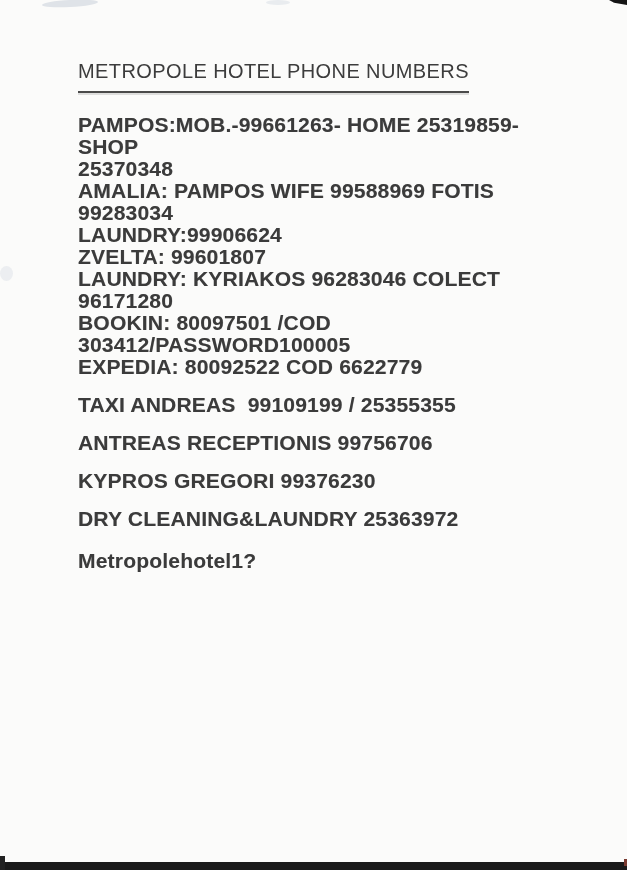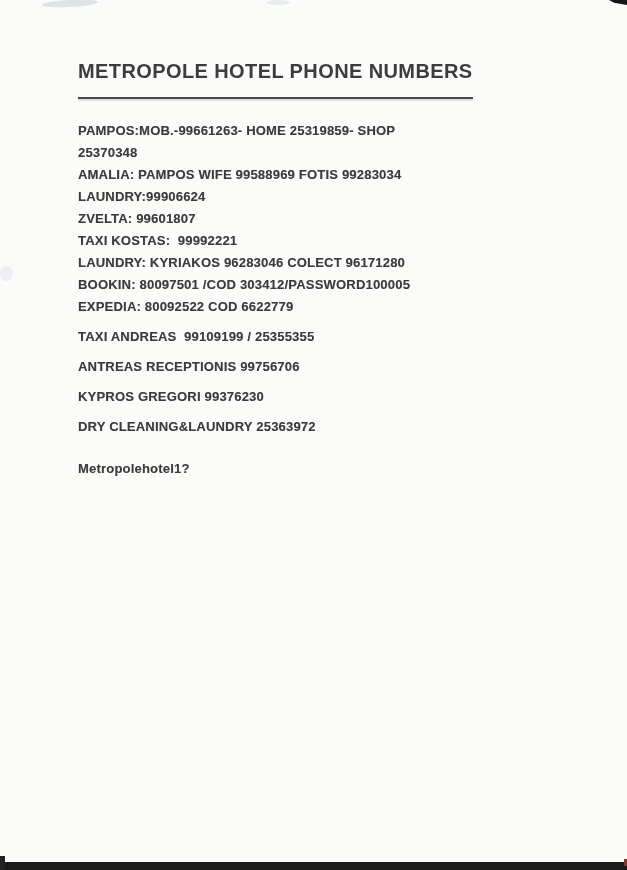--- a/index.html
+++ b/index.html
@@ -15,39 +15,39 @@
   .content {
     position: absolute;
     left: 78px;
     top: 60px;
     width: 480px;
     color: #3a3a3a;
   }
   .doc-title {
     display: inline-block;
     font-size: 20px;
-    font-weight: 700;
+    font-weight: 400;
     letter-spacing: 0.4px;
     color: #3c3c3c;
     border-bottom: 2.5px solid #4a4a4a;
     box-shadow: 0 2px 0 rgba(60,60,60,0.15);
-    padding-bottom: 14px;
+    padding-bottom: 8px;
     margin: 0 4px 21px 0;
     white-space: pre-wrap;
   }
   .line {
-    font-size: 13px;
+    font-size: 21px;
     font-weight: 700;
     line-height: 22px;
     letter-spacing: 0.2px;
     color: #3b3b3b;
     white-space: pre-wrap;
     text-shadow: 0.3px 0.3px 0 rgba(58,58,58,0.35);
   }
-  .spaced { margin-top: 8px; }
+  .spaced { margin-top: 16px; }
   .footer-note { margin-top: 20px; }
   
   .smudge-top-left {
     position: absolute; left: 42px; top: 0; width: 56px; height: 7px;
     background: #dfe3e8; border-radius: 50%; transform: rotate(-3deg);
   }
   .smudge-top-mid {
     position: absolute; left: 266px; top: 0; width: 24px; height: 5px;
     background: #e9ecef; border-radius: 50%;
   }
@@ -87,21 +87,20 @@
   <div class="bottom-right-speck"></div>
 
   <div class="content">
     <div class="doc-title">METROPOLE HOTEL PHONE NUMBERS</div>
 
     <div class="line">PAMPOS:MOB.-99661263- HOME 25319859- SHOP</div>
     <div class="line">25370348</div>
     <div class="line">AMALIA: PAMPOS WIFE 99588969 FOTIS 99283034</div>
     <div class="line">LAUNDRY:99906624</div>
     <div class="line">ZVELTA: 99601807</div>
-    <div class="line">TAXI KOSTAS:  99992221</div>
     <div class="line">LAUNDRY: KYRIAKOS 96283046 COLECT 96171280</div>
     <div class="line">BOOKIN: 80097501 /COD 303412/PASSWORD100005</div>
     <div class="line">EXPEDIA: 80092522 COD 6622779</div>
 
     <div class="line spaced">TAXI ANDREAS  99109199 / 25355355</div>
     <div class="line spaced">ANTREAS RECEPTIONIS 99756706</div>
     <div class="line spaced">KYPROS GREGORI 99376230</div>
     <div class="line spaced">DRY CLEANING&amp;LAUNDRY 25363972</div>
 
     <div class="line footer-note">Metropolehotel1?</div>

